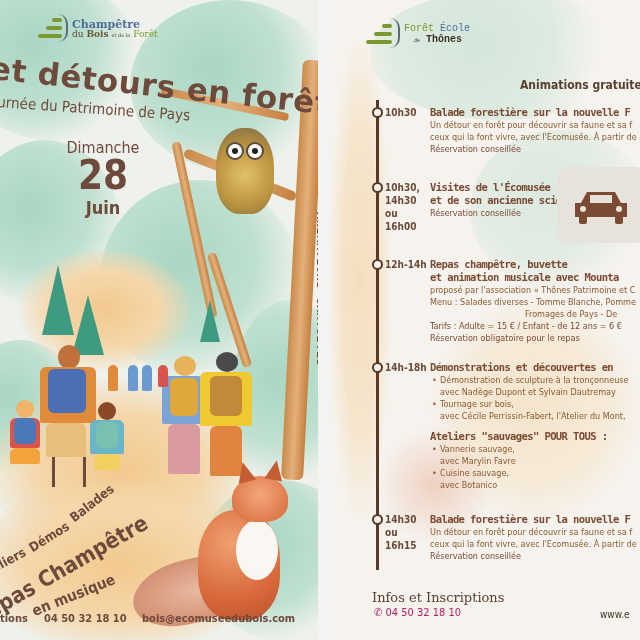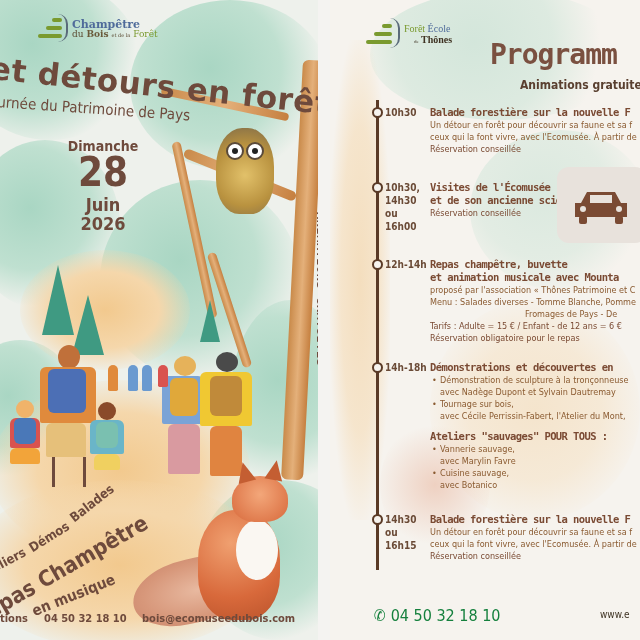--- a/index.html
+++ b/index.html
@@ -34,21 +34,21 @@
 
   .main-title {
     position: absolute; left: -8px; top: 50px; font-size: 31px; font-weight: bold; color: #6e4a3c;
     font-family: "DejaVu Sans", sans-serif; letter-spacing: 0.5px; transform: rotate(6deg); transform-origin: left top; white-space: nowrap;
   }
   .subtitle {
     position: absolute; left: -2px; top: 93px; font-size: 15px; color: #6e4a3c; transform: rotate(4deg);
     transform-origin: left top; white-space: nowrap; font-family: "DejaVu Sans Condensed", "DejaVu Sans", sans-serif;
   }
   .date { position: absolute; left: 58px; top: 138px; text-align: center; color: #6e4a3c; width: 90px; }
-  .date .dow { font-size: 14px; font-weight: bold; }
+  .date .dow { font-size: 16px; font-weight: normal; }
   .date .day { font-size: 40px; font-weight: bold; line-height: 36px; }
   .date .month { font-size: 18px; font-weight: bold; margin-top: 6px; line-height: 18px; }
   .date .year { font-size: 18px; font-weight: bold; line-height: 20px; }
 
   .vertical-label {
     position: absolute; left: 314px; top: 212px; writing-mode: vertical-rl; font-size: 12px; font-weight: bold;
     color: #6e4a3c; letter-spacing: 0.5px; white-space: nowrap; font-family: "DejaVu Sans Mono", monospace;
   }
 
   .arc-text { position: absolute; color: #6e4a3c; font-weight: bold; white-space: nowrap; transform-origin: left bottom; }
@@ -79,21 +79,21 @@
   .owl { position: absolute; left: 216px; top: 128px; width: 58px; height: 86px; border-radius: 45% 45% 40% 40%;
     background: radial-gradient(circle at 50% 55%, #e2c16a, #b9923f 55%, #7d6a4a); }
   .owl .eye { position: absolute; top: 14px; width: 14px; height: 14px; border-radius: 50%; background: #fff; border: 2px solid #5a4a3a; }
   .owl .eye::after { content: ""; position: absolute; left: 4px; top: 4px; width: 6px; height: 6px; border-radius: 50%; background: #222; }
 
   
   .r-logo { position: absolute; left: 40px; top: 16px; display: flex; align-items: center; gap: 4px; }
   .r-logo .tree { width: 30px; height: 36px; position: relative; }
   .r-logo .tree span { position: absolute; right: 8px; height: 4px; background: #7a9a2f; border-radius: 2px; }
   .r-logo .rings { position: absolute; right: 0; top: 2px; width: 10px; height: 30px; border-right: 2px solid #5a6a7a; border-radius: 0 10px 10px 0; }
-  .r-logo-text { font-family: Liberation Serif, serif; line-height: 1.1; }
+  .r-logo-text { font-family: Liberation Mono, monospace; line-height: 1.1; }
   .r-logo-l1 { font-size: 10px; }
   .r-logo-l1 .g { color: #7a9a2f; }
   .r-logo-l1 .b { color: #4f6b9a; }
   .r-logo-l2 { font-size: 10px; color: #3e3222; font-weight: bold; padding-left: 10px; }
 
   .prog-title { position: absolute; left: 160px; top: 38px; font-size: 28px; font-weight: bold; color: #7a5040; white-space: nowrap; font-family: "DejaVu Sans Mono", monospace; letter-spacing: -1px; }
   .prog-sub { position: absolute; left: 190px; top: 78px; font-size: 12px; font-weight: bold; color: #5a4030; white-space: nowrap; }
 
   .timeline { position: absolute; left: 46px; top: 100px; width: 3px; height: 470px; background: #5a3a26; }
   .dot { position: absolute; left: 42px; width: 7px; height: 7px; border-radius: 50%; border: 2px solid #5a3a26; background: #f6f3ee; }
@@ -106,21 +106,21 @@
   .ev-line.dark { color: #7a4a33; }
   .ev-indent { padding-left: 95px; }
   .bullet { font-size: 9px; color: #8a5a30; line-height: 12px; white-space: nowrap; padding-left: 10px; position: relative; }
   .bullet.head::before { content: "•"; position: absolute; left: 2px; color: #8a5a30; }
   .bullet.cont { padding-left: 10px; }
 
   .car-box { position: absolute; left: 227px; top: 167px; width: 90px; height: 76px; background: #e8e2dc; border-radius: 12px; }
   .car { position: absolute; left: 14px; top: 22px; width: 60px; height: 36px; }
 
   .r-footer-title { position: absolute; left: 42px; top: 590px; font-size: 13px; color: #5a4030; font-family: "DejaVu Serif", serif; white-space: nowrap; }
-  .r-footer-phone { position: absolute; left: 44px; top: 606px; font-size: 16px; color: #15803d; white-space: nowrap; }
+  .r-footer-phone { position: absolute; left: 44px; top: 606px; font-size: 11px; color: #be185d; white-space: nowrap; }
   .r-footer-right1 { position: absolute; left: 290px; top: 595px; font-size: 10px; color: #3e3222; white-space: nowrap; margin-left: 48px; }
   .r-footer-right2 { position: absolute; left: 270px; top: 609px; font-size: 10px; color: #3e3222; white-space: nowrap; }
 </style>
 </head>
 <body>
 
 <div class="page left">
 
   <div class="blob foliage" style="left:-40px;top:-20px;width:180px;height:160px;"></div>
   <div class="blob foliage" style="left:130px;top:0px;width:200px;height:170px;"></div>
@@ -211,21 +211,20 @@
     </div>
   </div>
 
   <div class="main-title">et détours en forêt</div>
   <div class="subtitle">urnée du Patrimoine de Pays</div>
 
   <div class="date">
     <div class="dow">Dimanche</div>
     <div class="day">28</div>
     <div class="month">Juin</div>
-    <div class="year">2026</div>
   </div>
 
   <div class="vertical-label">ANIMATIONS GRATUITES</div>
 
   <div class="arc-text ateliers">eliers</div>
   <div class="arc-text demos">Démos</div>
   <div class="arc-text balades">Balades</div>
   <div class="arc-text repas">epas Champêtre</div>
   <div class="arc-text musique">en musique</div>
 
@@ -257,21 +256,20 @@
         <span class="g">Forêt</span>
         <span class="b">École</span>
       </div>
       <div class="r-logo-l2">
         <span style="font-size:5px;font-weight:normal;">de</span>
         <span>Thônes</span>
       </div>
     </div>
   </div>
 
-  <div class="prog-title">Programm</div>
   <div class="prog-sub">Animations gratuites</div>
 
   <div class="timeline"></div>
   <div class="dot" style="top:107px;"></div>
   <div class="dot" style="top:182px;"></div>
   <div class="dot" style="top:259px;"></div>
   <div class="dot" style="top:362px;"></div>
   <div class="dot" style="top:514px;"></div>
 
   <div class="slot" style="top:106px;">
@@ -351,19 +349,20 @@
       <div>16h15</div>
     </div>
     <div class="ev">
       <div class="ev-title">Balade forestière sur la nouvelle F</div>
       <div class="ev-line">Un détour en forêt pour découvrir sa faune et sa f</div>
       <div class="ev-line">ceux qui la font vivre, avec l'Ecomusée. À partir de</div>
       <div class="ev-line dark">Réservation conseillée</div>
     </div>
   </div>
 
+  <div class="r-footer-title">Infos et Inscriptions</div>
   <div class="r-footer-phone">
     <span>✆</span>
     <span>04 50 32 18 10</span>
   </div>
   <div class="r-footer-right1">in</div>
   <div class="r-footer-right2">www.e</div>
 </div>
 
 </body></html>

